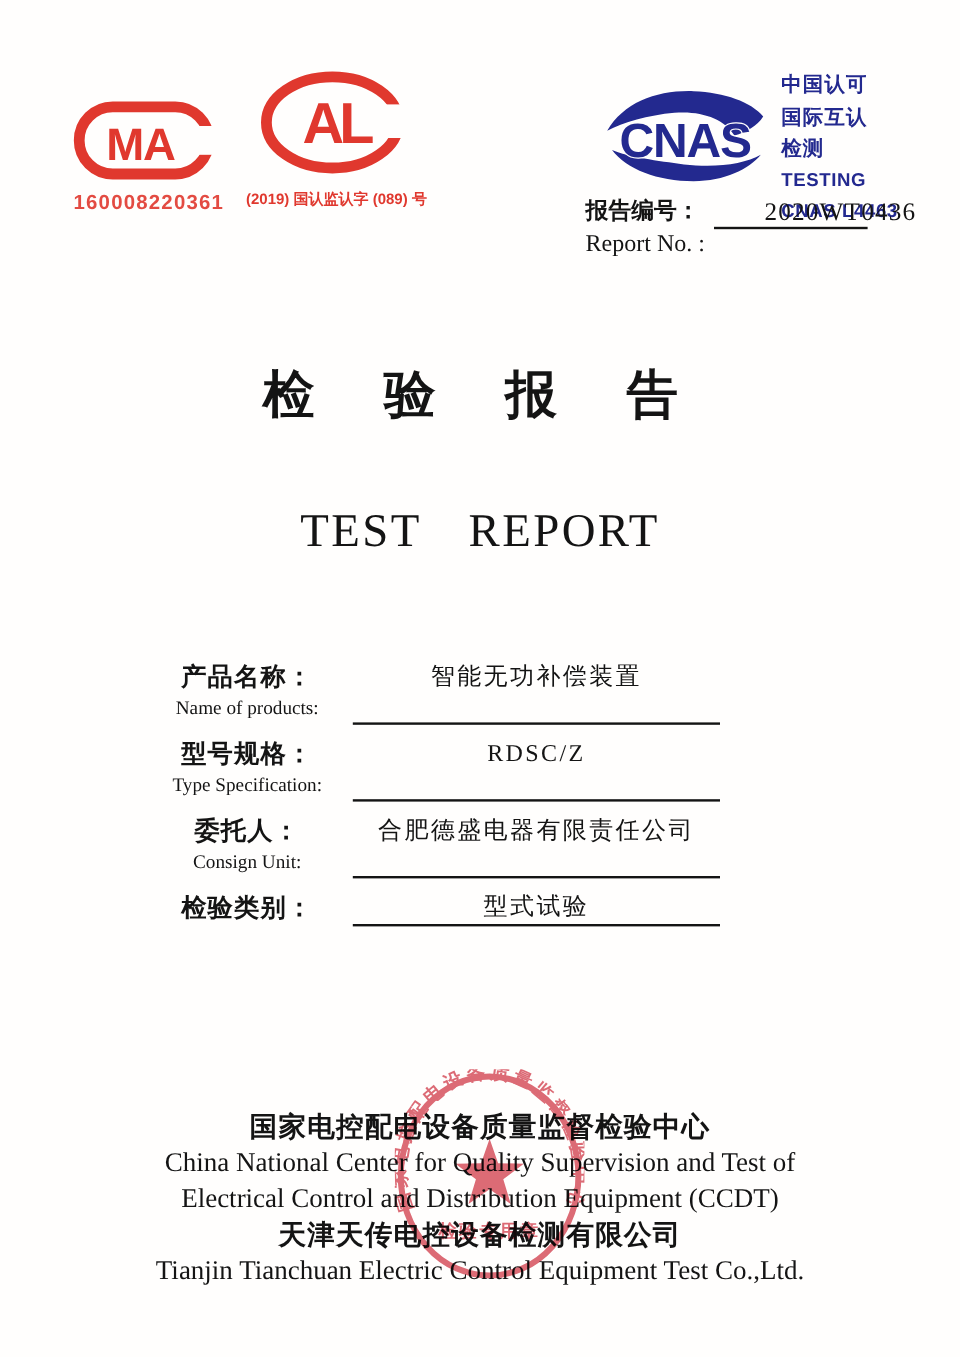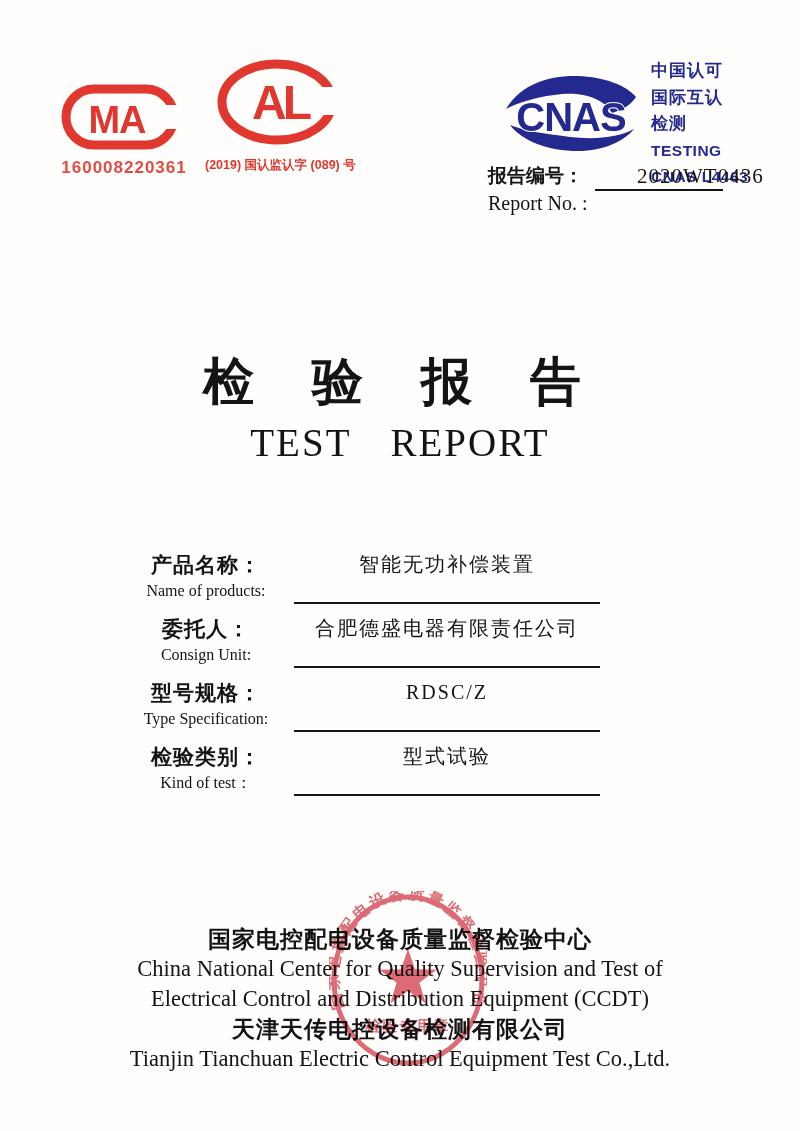--- a/index.html
+++ b/index.html
@@ -24,22 +24,22 @@
   
   .report-no{position:absolute;left:488px;top:163px;width:280px;}
   .rn-row1{display:flex;align-items:flex-end;gap:46px;}
   .rn-zh{font-family:"Liberation Sans",sans-serif;font-weight:700;font-size:19px;}
   .rn-val{font-size:21px;margin-left:8px;letter-spacing:1px;}
   .rn-row2{display:flex;margin-top:3px;}
   .rn-en{font-size:20px;}
   .rn-line{display:inline-block;width:128px;border-top:2.5px solid #141414;margin-left:8px;transform:translateY(-3px);}
   
   .title-zh{position:absolute;top:300px;left:0;width:100%;text-align:center;
-    font-family:"Liberation Sans",sans-serif;font-weight:700;font-size:51px;
-    letter-spacing:58px;padding-left:42px;box-sizing:border-box;white-space:nowrap;margin-top:48px;}
+    font-family:"Liberation Sans",sans-serif;font-weight:700;font-size:43px;
+    letter-spacing:58px;padding-left:42px;box-sizing:border-box;white-space:nowrap;}
   .title-en{position:absolute;top:420px;left:0;width:100%;text-align:center;
     font-size:39px;letter-spacing:2px;word-spacing:28px;}
   
   .fields{position:absolute;left:128px;top:551px;width:472px;}
   .field-row{display:flex;margin-bottom:11px;}
   .field-labels{width:156px;text-align:center;flex:none;}
   .field-labels .zh{font-family:"Liberation Sans",sans-serif;font-weight:700;font-size:21px;line-height:27px;letter-spacing:1px;white-space:nowrap;}
   .field-labels .en{font-size:16px;line-height:26px;white-space:nowrap;}
   .field-value-wrap{flex:1;margin-left:10px;border-bottom:2.5px solid #141414;
     display:flex;justify-content:center;align-items:flex-start;}
@@ -113,42 +113,41 @@
         <div class="zh">产品名称：</div>
         <div class="en">Name of products:</div>
       </div>
       <div class="field-value-wrap">
         <div class="field-value">智能无功补偿装置</div>
       </div>
     </div>
 
     <div class="field-row">
       <div class="field-labels">
+        <div class="zh">型号规格：</div>
+        <div class="en">Type Specification:</div>
+      </div>
+      <div class="field-value-wrap">
+        <div class="field-value">RDSC/Z</div>
+      </div>
+    </div>
+
+    <div class="field-row">
+      <div class="field-labels">
         <div class="zh">委托人：</div>
         <div class="en">Consign Unit:</div>
       </div>
       <div class="field-value-wrap">
         <div class="field-value">合肥德盛电器有限责任公司</div>
       </div>
     </div>
 
     <div class="field-row">
       <div class="field-labels">
-        <div class="zh">型号规格：</div>
-        <div class="en">Type Specification:</div>
-      </div>
-      <div class="field-value-wrap">
-        <div class="field-value">RDSC/Z</div>
-      </div>
-    </div>
-
-    <div class="field-row">
-      <div class="field-labels">
         <div class="zh">检验类别：</div>
-        <div class="en">Kind of test：</div>
       </div>
       <div class="field-value-wrap">
         <div class="field-value">型式试验</div>
       </div>
     </div>
 
   </div>
 
   <div class="footer">
     <div class="zh">国家电控配电设备质量监督检验中心</div>

